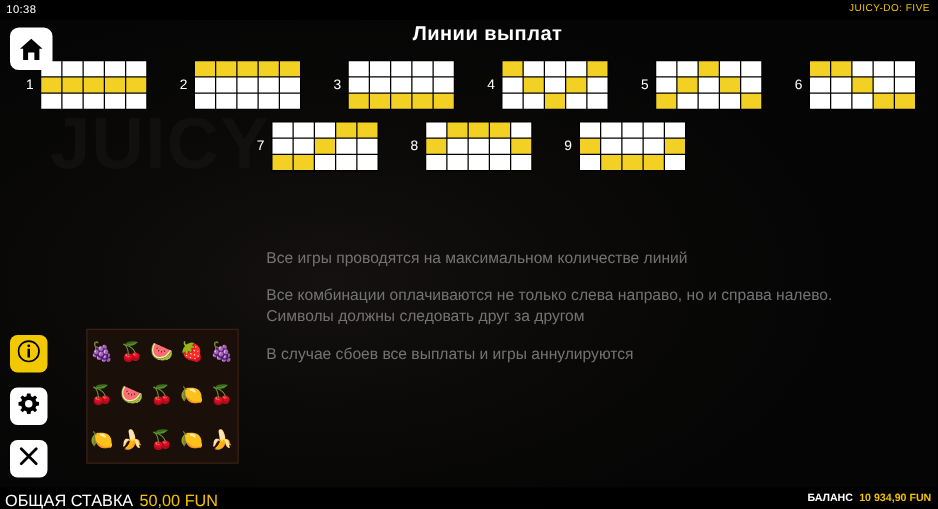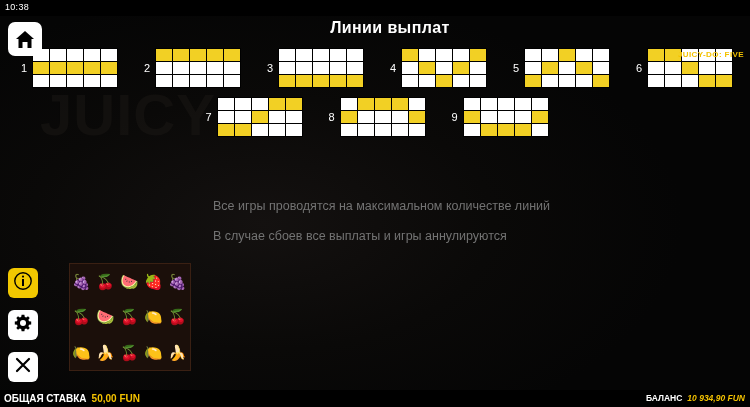--- a/index.html
+++ b/index.html
@@ -52,24 +52,23 @@
     position: absolute;
     left: 5px; top: 2px;
     font-size: 9px;
     color: #fff;
     letter-spacing: .3px;
   }
   .game-id {
     position: absolute;
     right: 6px; top: 2px;
     font-size: 8px;
-    font-weight: bold;
+    font-weight: normal;
     color: #f3c200;
     letter-spacing: .4px;
-    margin-top: 48px;
   }
 
   
   .title {
     position: absolute;
     left: 0; top: 19px;
     width: 726px;
     text-align: center;
     font-size: 16px;
     font-weight: bold;
@@ -188,36 +187,36 @@
     width: 750px; height: 17px;
     background: #000;
     z-index: 7;
   }
   .bet-wrap {
     position: absolute;
     left: 4px; top: 3px;
     display: flex;
     align-items: baseline;
     gap: 5px;
-    font-size: 10px;
-    font-weight: bold;
+    font-size: 13px;
+    font-weight: normal;
   }
   .bet-label { color: #fff; }
   .bet-value { color: #f3c200; text-align: right; }
   .bal-wrap {
     position: absolute;
     right: 5px; top: 3px;
     display: flex;
     align-items: center;
     gap: 5px;
     font-size: 8.5px;
     font-weight: bold;
   }
   .bal-label { color: #fff; }
-  .bal-value { color: #f3c200; font-style: italic; }
+  .bal-value { color: #f3c200; }
 </style>
 </head>
 <body>
 
 <div class="screen">
   <div class="bg-glow"></div>
   <div class="bg-ghost">JUICY</div>
 
   <div class="topbar">
     <div class="clock">10:38</div>
@@ -416,20 +415,21 @@
             <div class="cell on"></div>
             <div class="cell on"></div>
             <div class="cell"></div>
           </div>
       </div>
     </div>
   </div>
 
   <div class="rules">
     <p>Все игры проводятся на максимальном количестве линий</p>
+    <p>Все комбинации оплачиваются не только слева направо, но и справа налево. Символы должны следовать друг за другом</p>
     <p>В случае сбоев все выплаты и игры аннулируются</p>
   </div>
 
   <div class="thumb">
     <div class="thumb-grid">
         <div class="sym">🍇</div>
         <div class="sym">🍒</div>
         <div class="sym">🍉</div>
         <div class="sym">🍓</div>
         <div class="sym">🍇</div>

